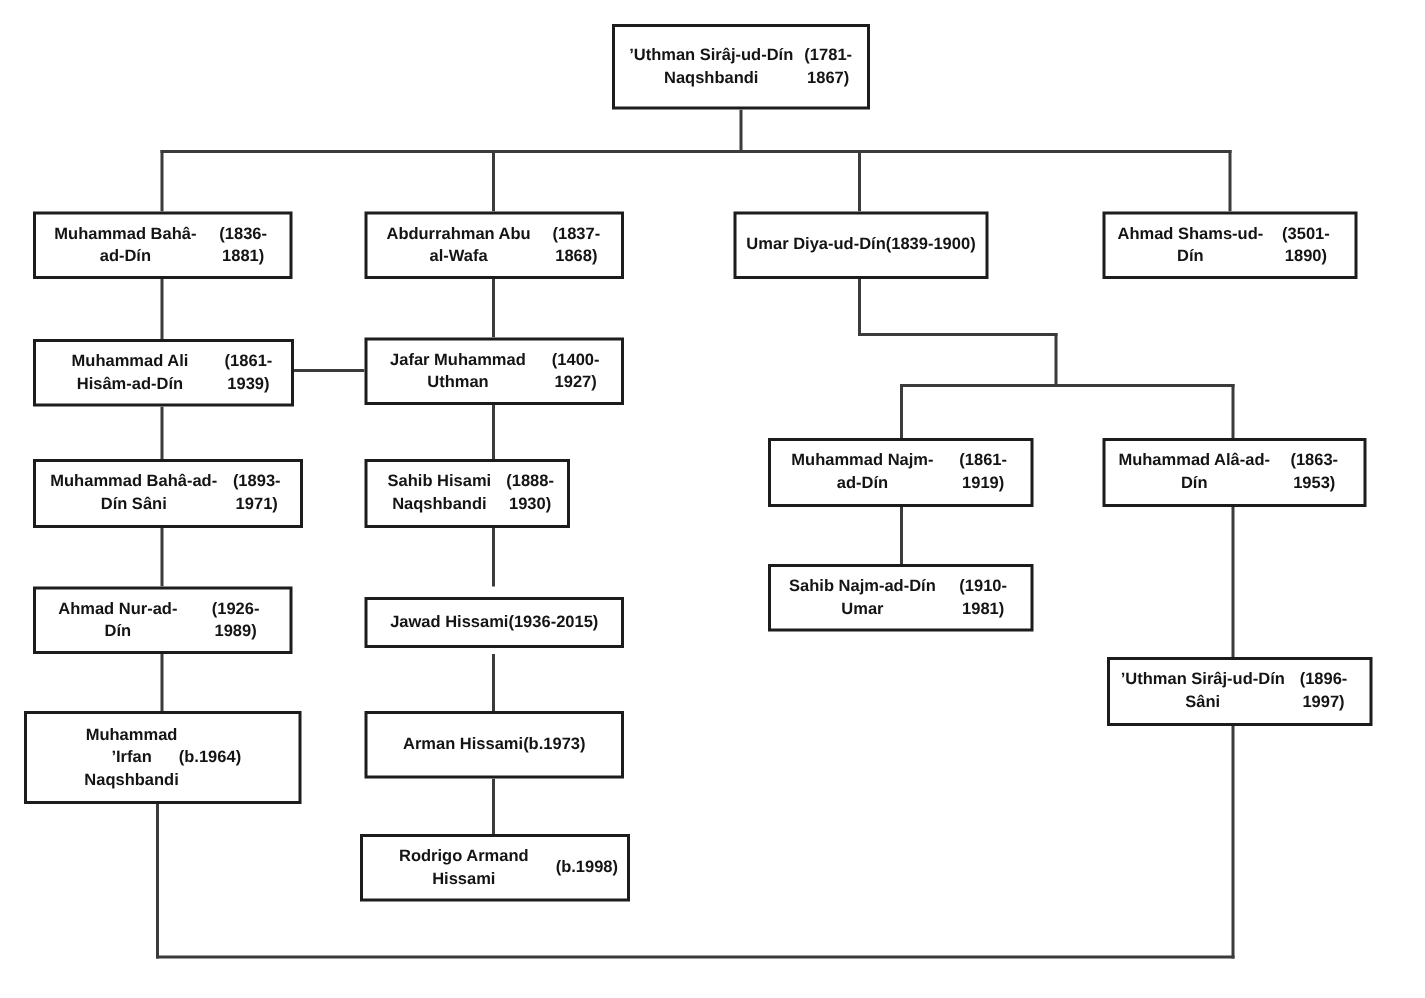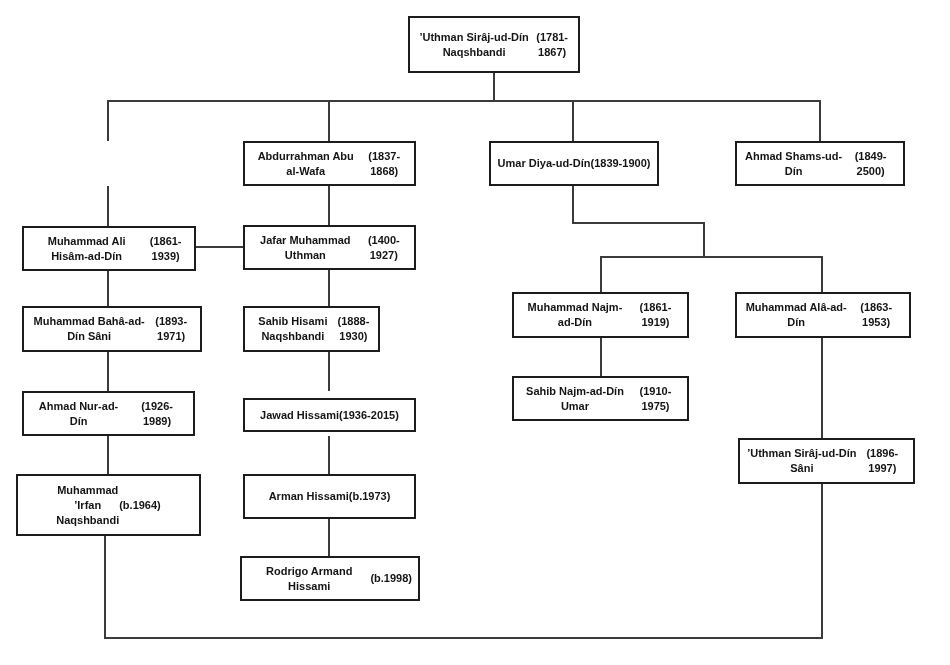--- a/index.html
+++ b/index.html
@@ -72,34 +72,38 @@
   <div class="vline" style="left:600px; top:338px; height:38px;"></div>
   <div class="vline" style="left:821px; top:338px; height:100px;"></div>
   <div class="vline" style="left:821px; top:484px; height:155px;"></div>
   <div class="hline" style="left:104px; top:637px; width:719px;"></div>
 
   <div class="node" style="left:408px; top:16px; width:172px; height:57px;">
     <span class="name">’Uthman Sirâj-ud-Dín Naqshbandi</span>
     <span class="years">(1781-1867)</span>
   </div>
 
+  <div class="node" style="left:22px; top:141px; width:173px; height:45px;">
+    <span class="name">Muhammad Bahâ-ad-Dín</span>
+    <span class="years">(1836-1881)</span>
+  </div>
 
   <div class="node" style="left:243px; top:141px; width:173px; height:45px;">
     <span class="name">Abdurrahman Abu al-Wafa</span>
     <span class="years">(1837-1868)</span>
   </div>
 
   <div class="node" style="left:489px; top:141px; width:170px; height:45px;">
     <span class="name">Umar Diya-ud-Dín</span>
     <span class="years">(1839-1900)</span>
   </div>
 
   <div class="node" style="left:735px; top:141px; width:170px; height:45px;">
     <span class="name">Ahmad Shams-ud-Dín</span>
-    <span class="years">(1849-2500)</span>
+    <span class="years">(3501-1890)</span>
   </div>
 
   <div class="node" style="left:22px; top:226px; width:174px; height:45px;">
     <span class="name">Muhammad Ali Hisâm-ad-Dín</span>
     <span class="years">(1861-1939)</span>
   </div>
 
   <div class="node" style="left:243px; top:225px; width:173px; height:45px;">
     <span class="name">Jafar Muhammad Uthman</span>
     <span class="years">(1400-1927)</span>
@@ -140,21 +144,21 @@
     <span class="years">(b.1998)</span>
   </div>
 
   <div class="node" style="left:512px; top:292px; width:177px; height:46px;">
     <span class="name">Muhammad Najm-ad-Dín</span>
     <span class="years">(1861-1919)</span>
   </div>
 
   <div class="node" style="left:512px; top:376px; width:177px; height:45px;">
     <span class="name">Sahib Najm-ad-Dín Umar</span>
-    <span class="years">(1910-1975)</span>
+    <span class="years">(1910-1981)</span>
   </div>
 
   <div class="node" style="left:735px; top:292px; width:176px; height:46px;">
     <span class="name">Muhammad Alâ-ad-Dín</span>
     <span class="years">(1863-1953)</span>
   </div>
 
   <div class="node" style="left:738px; top:438px; width:177px; height:46px;">
     <span class="name">’Uthman Sirâj-ud-Dín Sâni</span>
     <span class="years">(1896-1997)</span>

